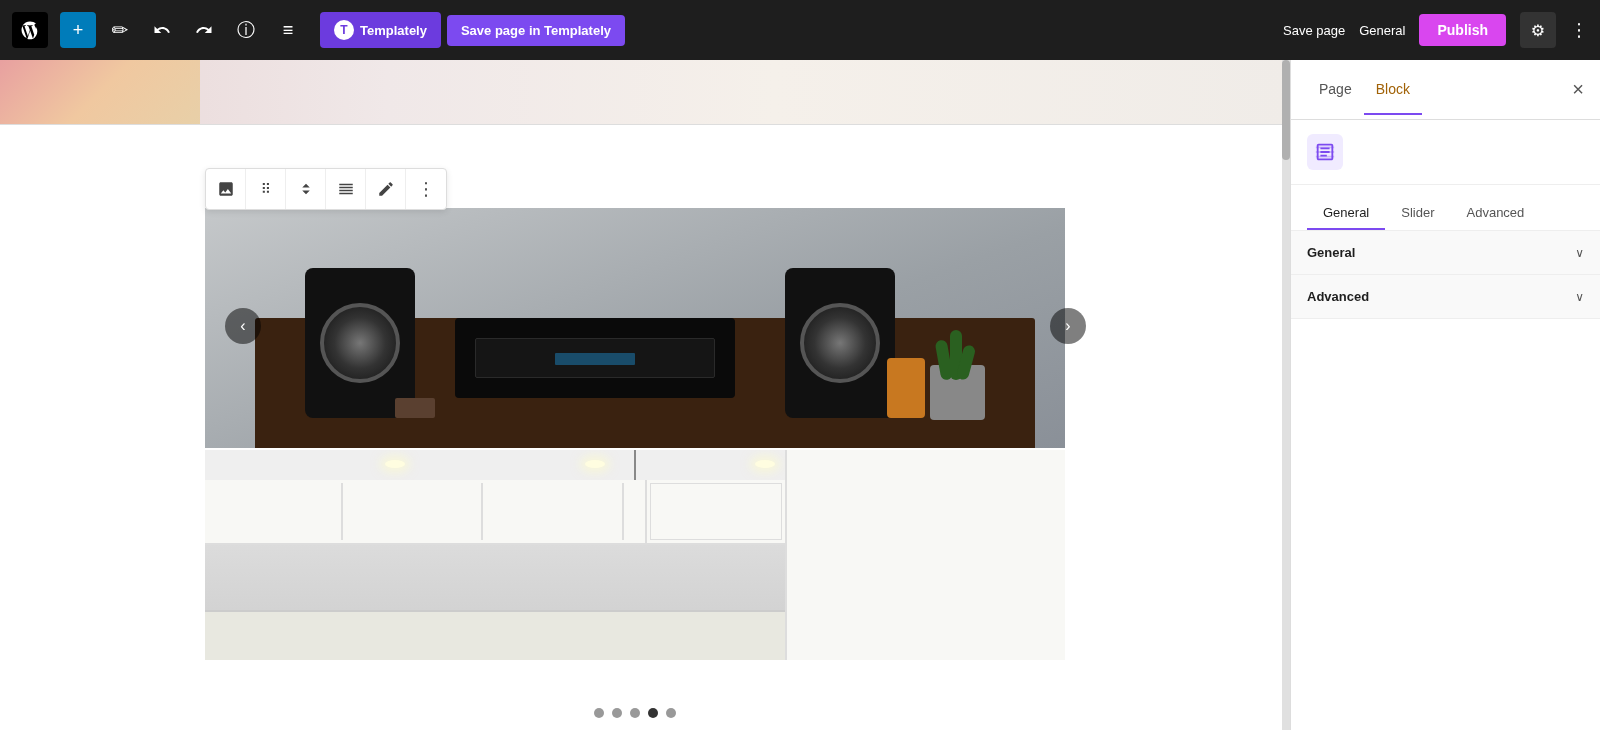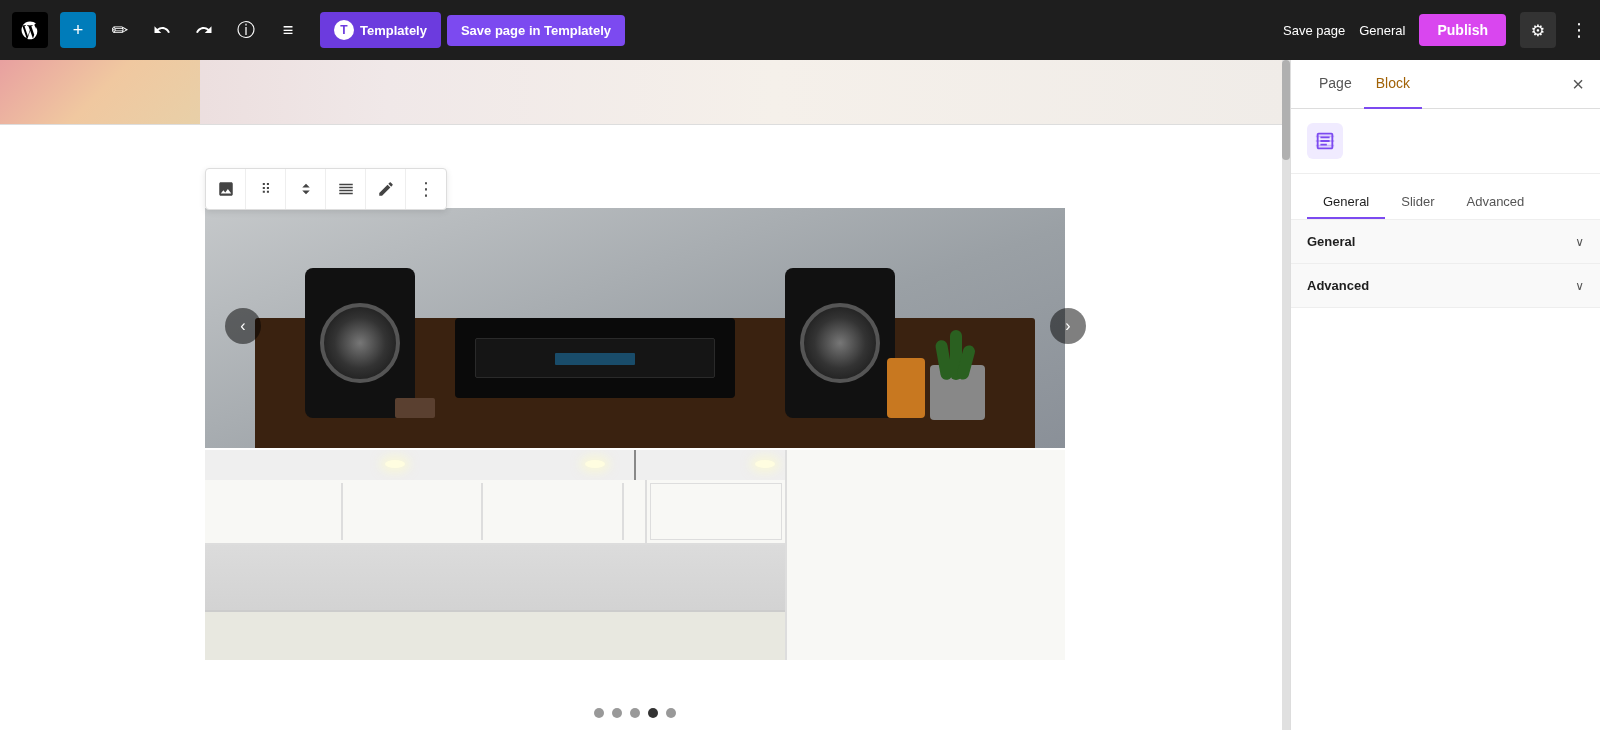--- a/index.html
+++ b/index.html
@@ -114,21 +114,21 @@
       background: linear-gradient(135deg, #e8a0a0 0%, #f0c8a0 50%, #e8d0a8 100%);
     }
 
     
     .sidebar {
       width: 310px; background: #fff; border-left: 1px solid #ddd;
       display: flex; flex-direction: column; flex-shrink: 0;
     }
     .sidebar-header {
       display: flex; align-items: center; justify-content: space-between;
-      border-bottom: 1px solid #ddd; padding: 0 16px; height: 49px;
+      border-bottom: 1px solid #ddd; padding: 0 16px; height: 60px;
       flex-shrink: 0;
     }
     .sidebar-tabs {
       display: flex; gap: 0;
     }
     .sidebar-tab {
       padding: 16px 12px; font-size: 14px; font-weight: 500; cursor: pointer;
       color: #555; border-bottom: 2px solid transparent; background: none; border-top: none;
       border-left: none; border-right: none;
     }

